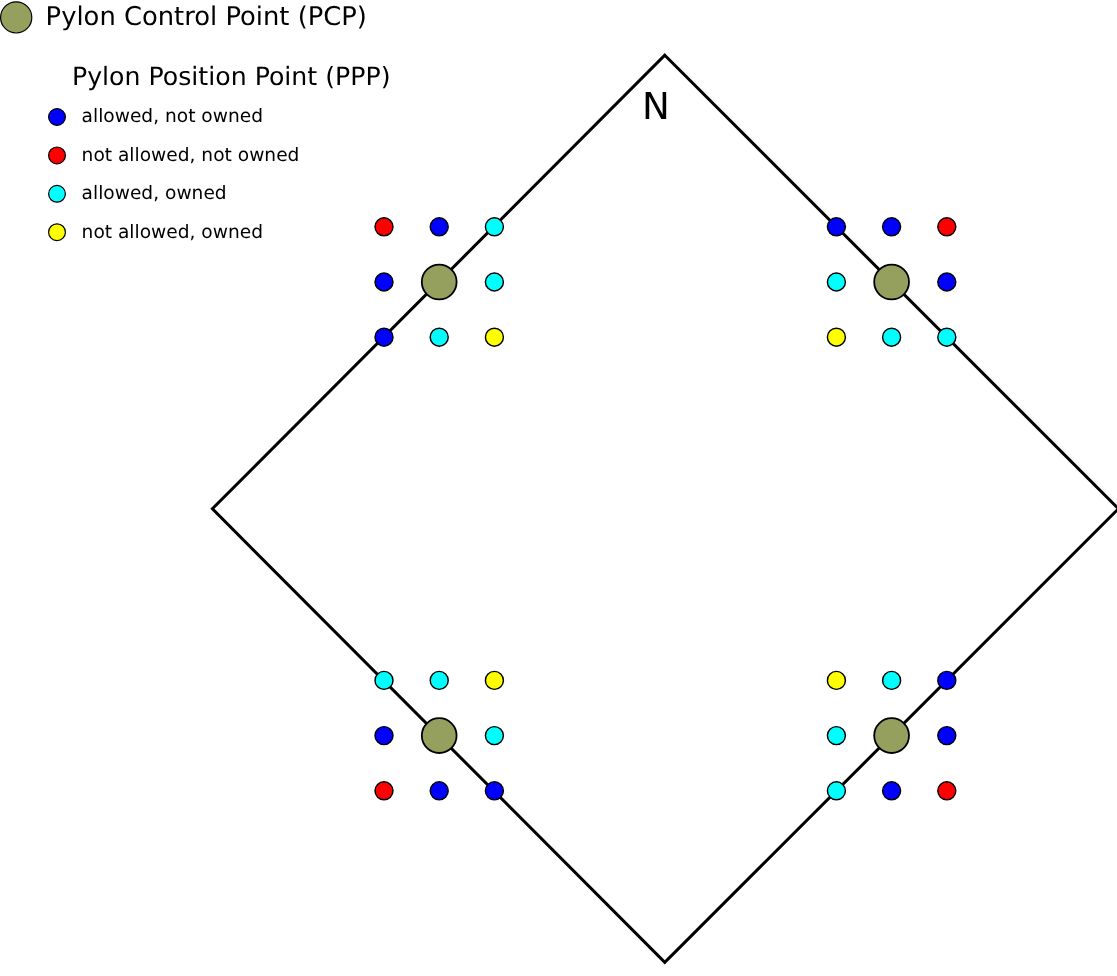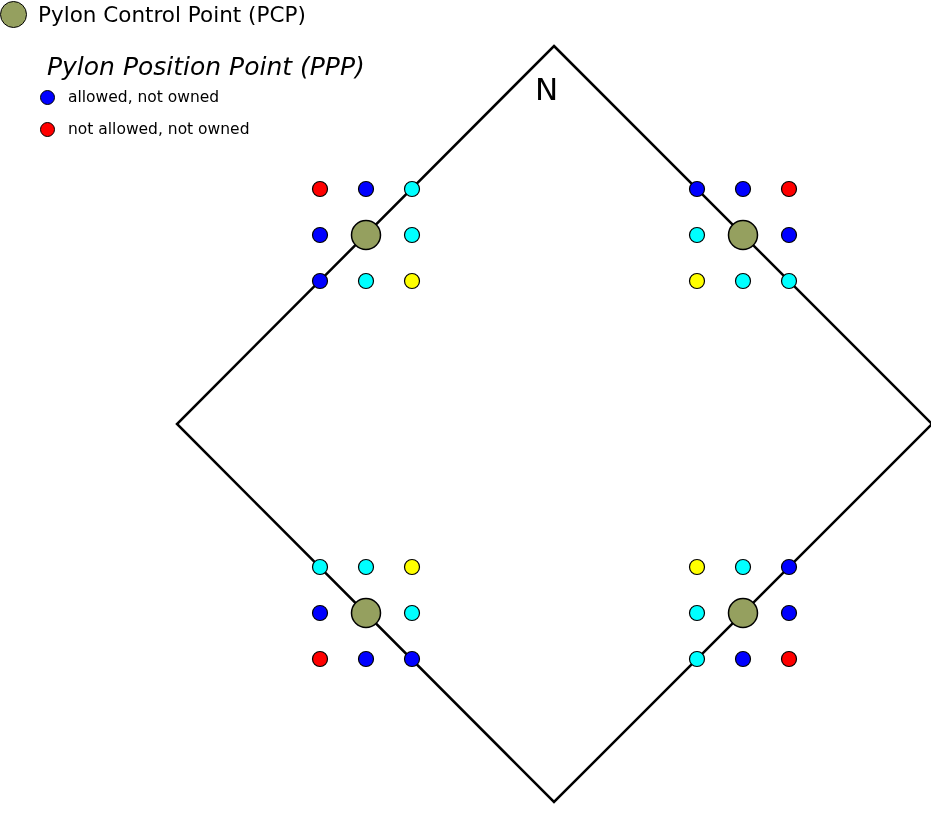--- a/index.html
+++ b/index.html
@@ -45,24 +45,23 @@
     border: 1.5px solid #000;
     flex: 0 0 auto;
   }
   .legend-title {
     font-size: 21.5px;
     margin-left: 11px;
     white-space: nowrap;
   }
   .ppp-title {
     position: absolute;
-    left: 47px; top: 52px;
-    font-size: 25px;
+    left: 60px; top: 52px;
+    font-size: 21px;
     white-space: nowrap;
-    font-style: italic;
   }
   .legend-items {
     position: absolute;
     left: 40px; top: 81px;
   }
   .legend-item {
     display: flex;
     align-items: center;
     height: 32px;
   }
@@ -142,16 +141,24 @@
     <div class="ppp-title">Pylon Position Point (PPP)</div>
     <div class="legend-items" id="legend-items">
         <div class="legend-item">
           <span class="legend-dot" style="background-color: rgb(0, 0, 255);"></span>
           <span class="legend-label">allowed, not owned</span>
         </div>
         <div class="legend-item">
           <span class="legend-dot" style="background-color: rgb(255, 0, 0);"></span>
           <span class="legend-label">not allowed, not owned</span>
         </div>
+        <div class="legend-item">
+          <span class="legend-dot" style="background-color: rgb(0, 255, 255);"></span>
+          <span class="legend-label">allowed, owned</span>
+        </div>
+        <div class="legend-item">
+          <span class="legend-dot" style="background-color: rgb(255, 255, 0);"></span>
+          <span class="legend-label">not allowed, owned</span>
+        </div>
       </div>
   </div>
 
 </div>
 
 </body></html>

